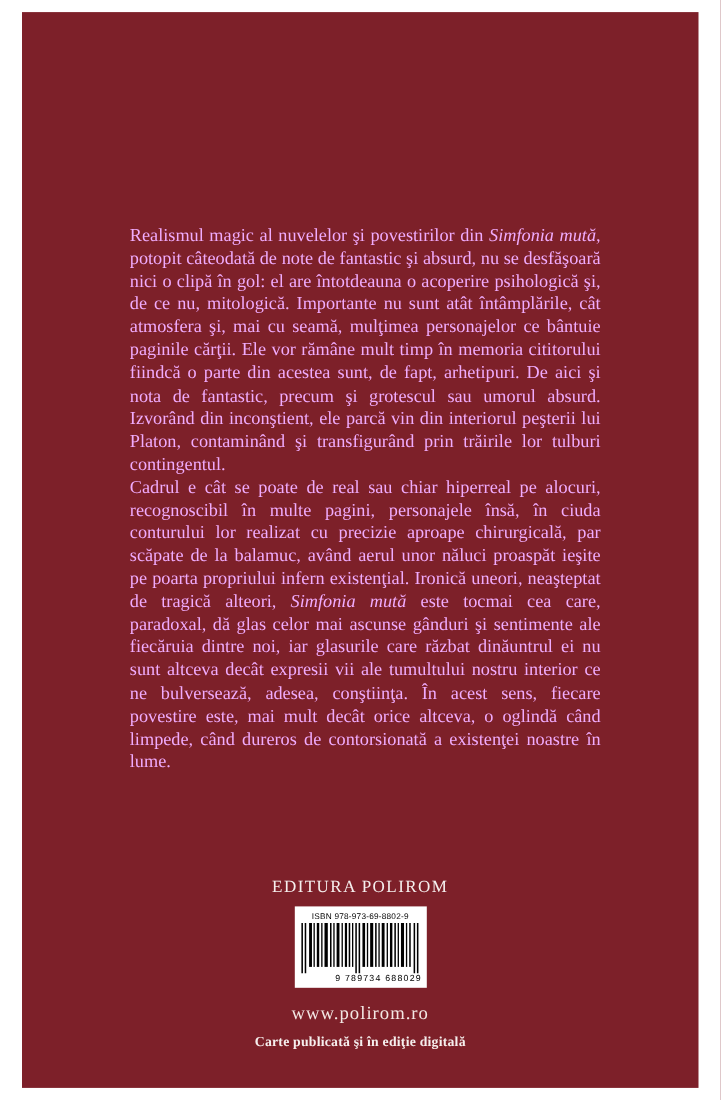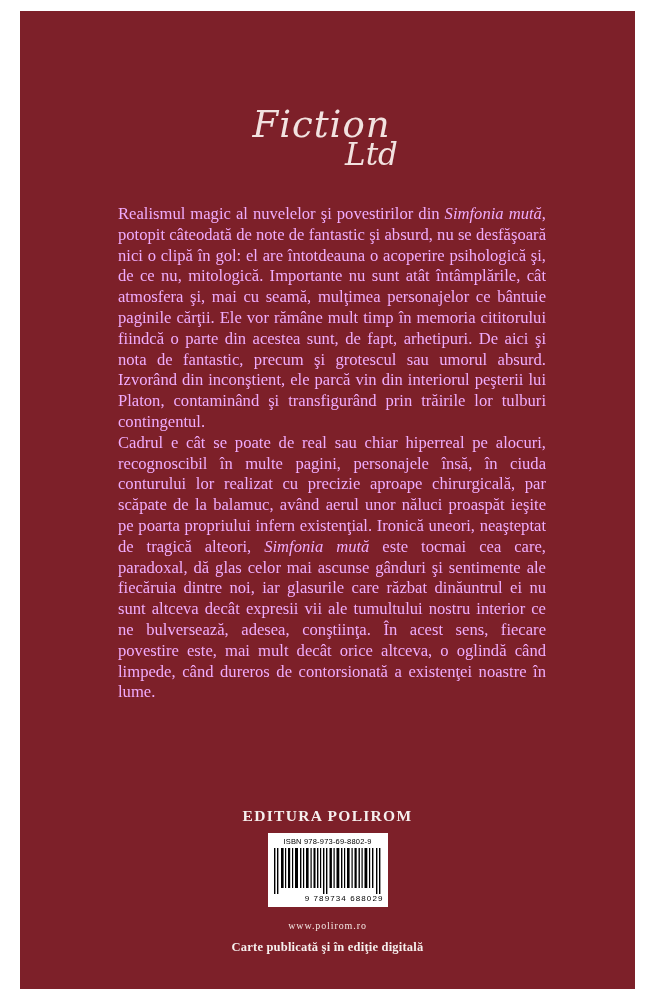--- a/index.html
+++ b/index.html
@@ -74,21 +74,21 @@
     left: 0;
     bottom: 0;
     width: 100%;
     text-align: center;
   }
   .publisher {
     color: #f6efee;
     font-family: "Liberation Serif", serif;
     font-size: 15.5px;
     letter-spacing: 1.3px;
-    font-weight: bold;
+    font-weight: normal;
   }
   .isbn-box {
     margin: 8px auto 0;
     width: 120px;
     background: #ffffff;
     padding: 4px 4px 3px;
     box-sizing: border-box;
   }
   .isbn-text {
     font-family: "Liberation Sans", sans-serif;
@@ -109,43 +109,39 @@
     font-size: 8px;
     color: #000;
     letter-spacing: 1.1px;
     text-align: right;
     line-height: 10px;
   }
   .website {
     margin-top: 13px;
     color: #f3e7e4;
     font-family: "Liberation Serif", serif;
-    font-size: 10px;
+    font-size: 17px;
     letter-spacing: 0.9px;
     text-align: center;
   }
   .digital-note {
     margin-top: 9px;
     margin-bottom: 34px;
     color: #f6efee;
     font-family: "Liberation Serif", serif;
     font-size: 12.5px;
     font-weight: bold;
     letter-spacing: 0.2px;
   }
 </style>
 </head>
 <body>
 
 <div class="cover">
 
-  <div class="logo-block">
-    <span class="logo-fiction">Fiction</span>
-    <span class="logo-ltd">Ltd</span>
-  </div>
 
   <div class="blurb">
     <p>Realismul magic al nuvelelor şi povestirilor din <em>Simfonia mută</em>, potopit câteodată de note de fantastic şi absurd, nu se desfăşoară nici o clipă în gol: el are întotdeauna o acoperire psihologică şi, de ce nu, mitologică. Impor­tante nu sunt atât întâmplările, cât atmosfera şi, mai cu seamă, mulţimea personajelor ce bântuie paginile cărţii. Ele vor rămâne mult timp în memoria cititorului fiindcă o parte din acestea sunt, de fapt, arhetipuri. De aici şi nota de fantastic, precum şi grotescul sau umorul ab­surd. Izvorând din inconştient, ele parcă vin din interio­rul peşterii lui Platon, contaminând şi transfigurând prin trăirile lor tulburi contingentul.</p>
     <p>Cadrul e cât se poate de real sau chiar hiperreal pe alocuri, recognoscibil în multe pagini, personajele însă, în ciuda conturului lor realizat cu precizie aproape chi­rurgicală, par scăpate de la balamuc, având aerul unor năluci proaspăt ieşite pe poarta propriului infern exis­tenţial. Ironică uneori, neaşteptat de tragică alteori, <em>Sim­fonia mută</em> este tocmai cea care, paradoxal, dă glas celor mai ascunse gânduri şi sentimente ale fiecăruia dintre noi, iar glasurile care răzbat dinăuntrul ei nu sunt alt­ceva decât expresii vii ale tumultului nostru interior ce ne bulversează, adesea, conştiinţa. În acest sens, fiecare povestire este, mai mult decât orice altceva, o oglindă când limpede, când dureros de contorsionată a exis­tenţei noastre în lume.</p>
   </div>
 
   <div class="footer">
     <div class="publisher">EDITURA POLIROM</div>
 
     <div class="isbn-box">

